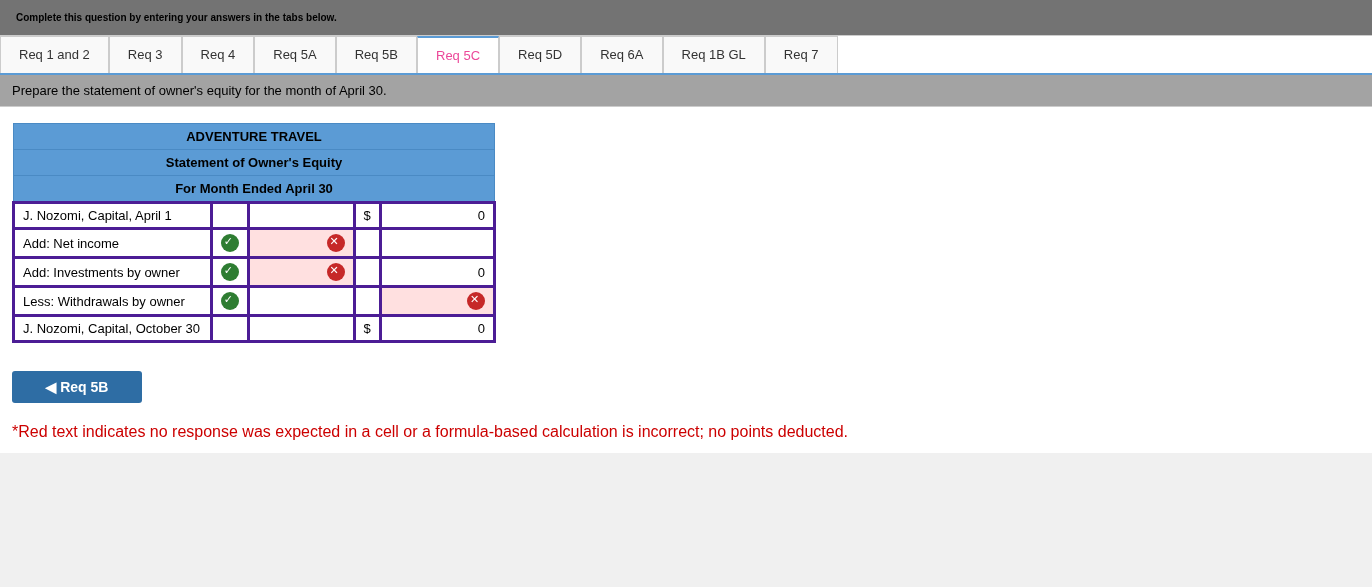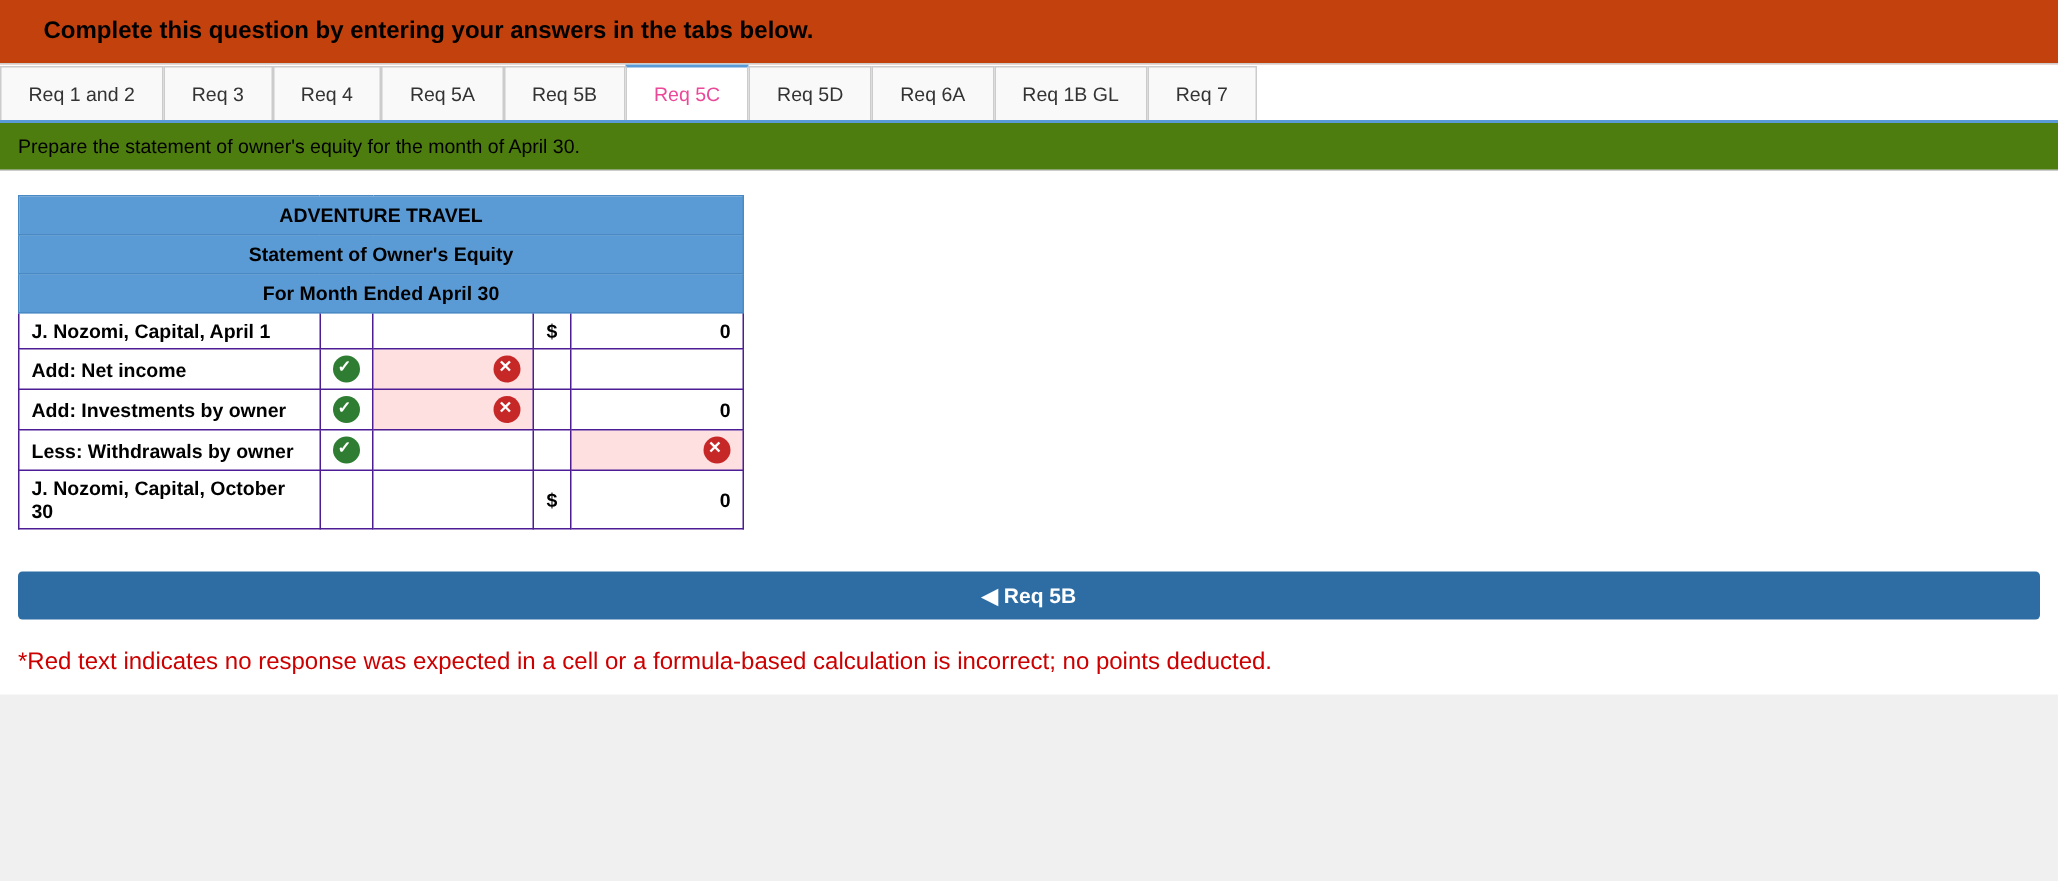--- a/index.html
+++ b/index.html
@@ -6,34 +6,33 @@
     body { font-family: Arial, sans-serif; font-size: 13px; background: #f0f0f0; }
 
     .outer-container {
       background: #f0f0f0;
       width: 1372px;
       min-height: 587px;
       padding: 0;
     }
 
     .instruction-bar {
-      background: #c2410c;
-      padding: 12px 29px;
+      background: #737373;
+      padding: 12px 16px;
       font-weight: bold;
-      font-size: 16px;
+      font-size: 10px;
       border-bottom: 1px solid #ccc;
     }
 
     .tabs-bar {
       background: #ffffff;
       display: flex;
       flex-direction: row;
       border-bottom: 2px solid #5b9bd5;
       padding: 0;
-      align-items: center;
     }
 
     .tab {
       padding: 10px 18px;
       border: 1px solid #ccc;
       border-bottom: none;
       cursor: pointer;
       background: #f9f9f9;
       font-size: 13px;
       color: #333;
@@ -50,21 +49,21 @@
       position: relative;
       z-index: 2;
     }
 
     .content-area {
       background: #ffffff;
       padding: 0;
     }
 
     .question-instruction {
-      background: #4d7c0f;
+      background: #a3a3a3;
       padding: 8px 12px;
       font-size: 13px;
       border-bottom: 1px solid #ccc;
     }
 
     .table-section {
       padding: 16px 12px 12px 12px;
     }
 
     .equity-table {
@@ -77,25 +76,24 @@
       background: #5b9bd5;
       color: #000;
       font-weight: bold;
       text-align: center;
       padding: 5px 8px;
       border: 1px solid #4a8ac4;
       font-size: 13px;
     }
 
     .equity-table .data-row td {
-      border: 1px solid #4c1d95;
+      border: 3px solid #4c1d95;
       padding: 4px 8px;
       font-size: 13px;
       background: #fff;
-      font-weight: bold;
     }
 
     .equity-table .data-row td.pink-bg {
       background: #ffe0e0;
     }
 
     .equity-table .data-row td.label-cell {
       width: 220px;
     }
 
@@ -154,21 +152,20 @@
       font-size: 11px;
       position: absolute;
       left: 3px;
       top: 1px;
     }
 
     .nav-buttons {
       display: flex;
       gap: 16px;
       margin: 16px 12px;
-      flex-direction: column;
     }
 
     .nav-btn {
       background: #2e6da4;
       color: white;
       border: none;
       padding: 8px 24px;
       font-size: 14px;
       font-weight: bold;
       cursor: pointer;

